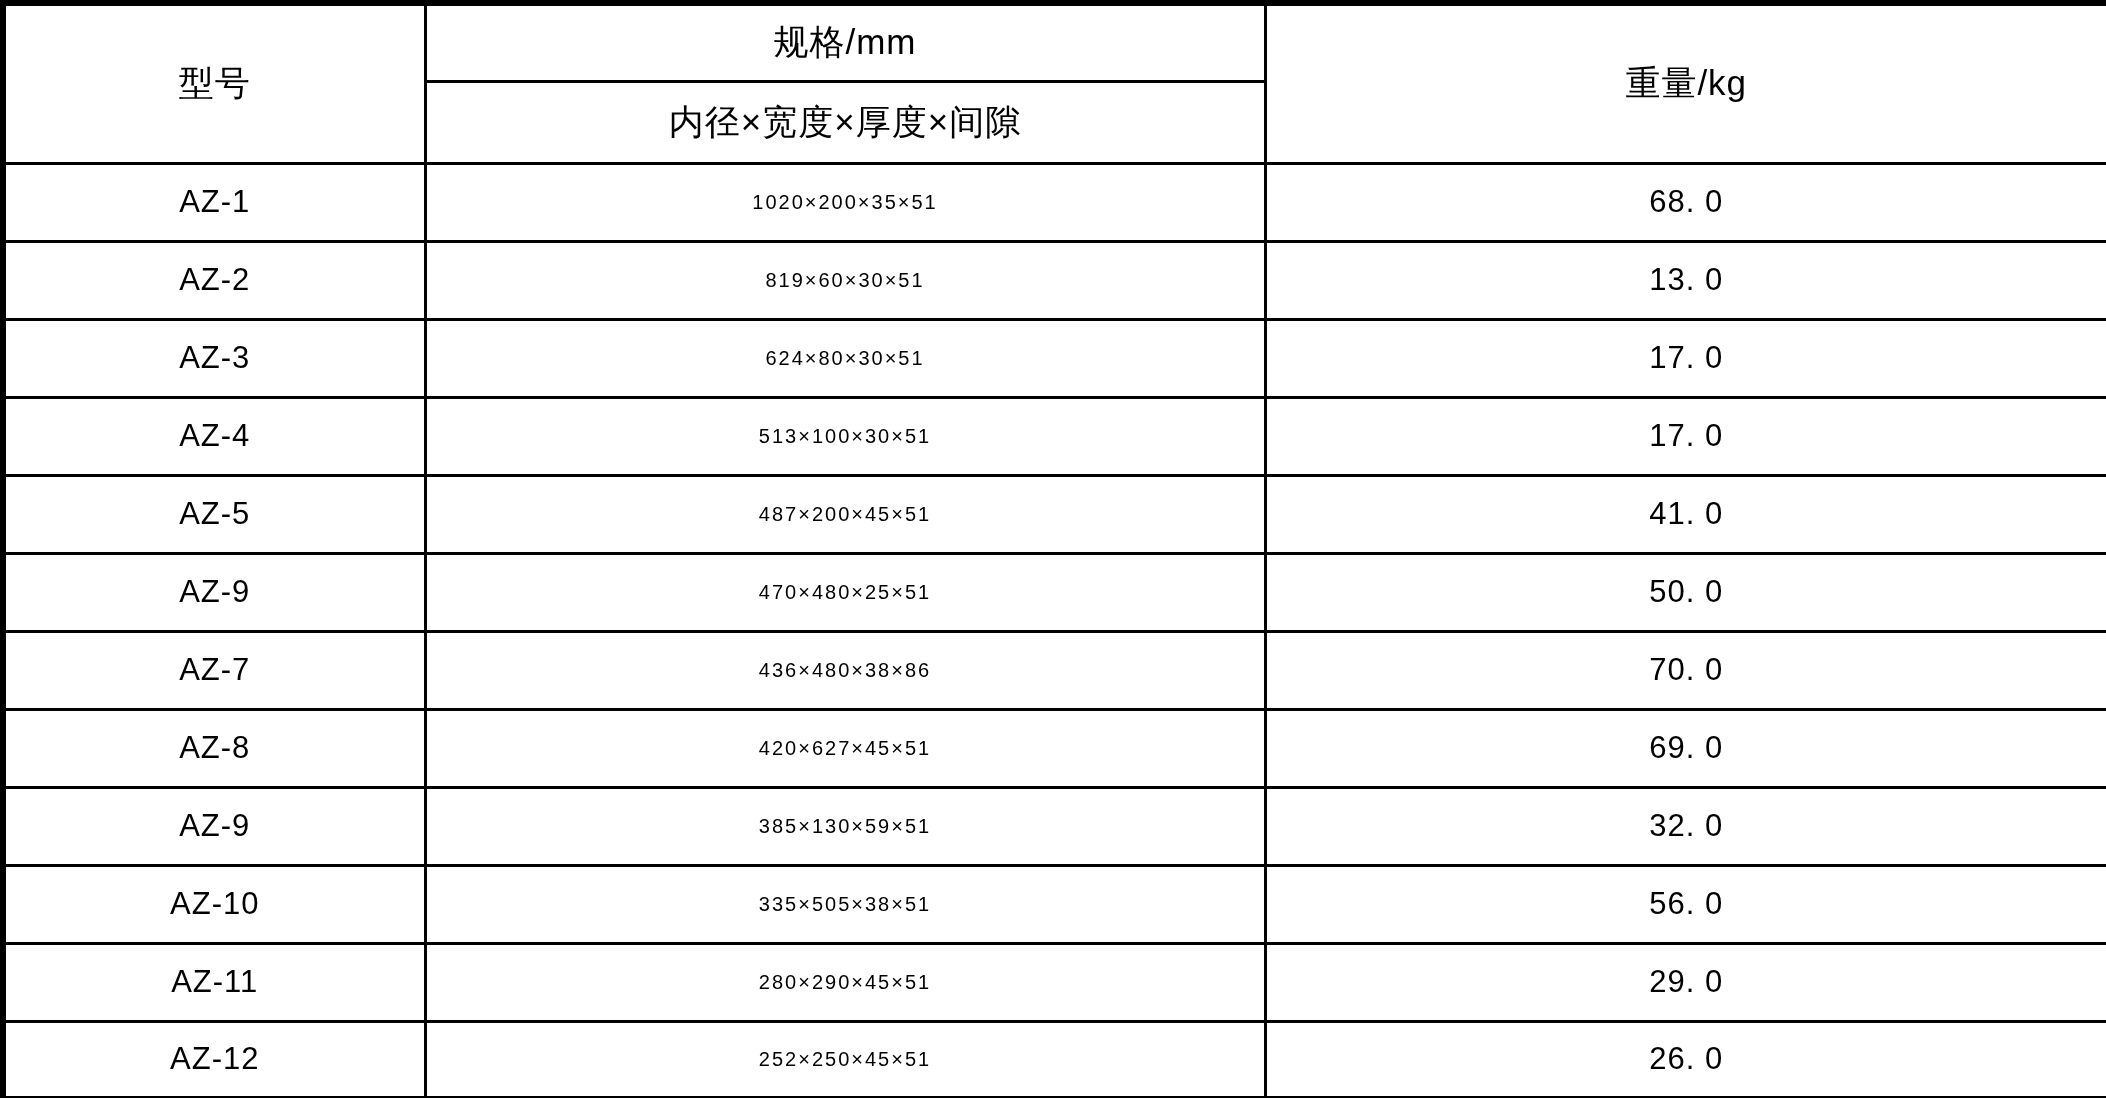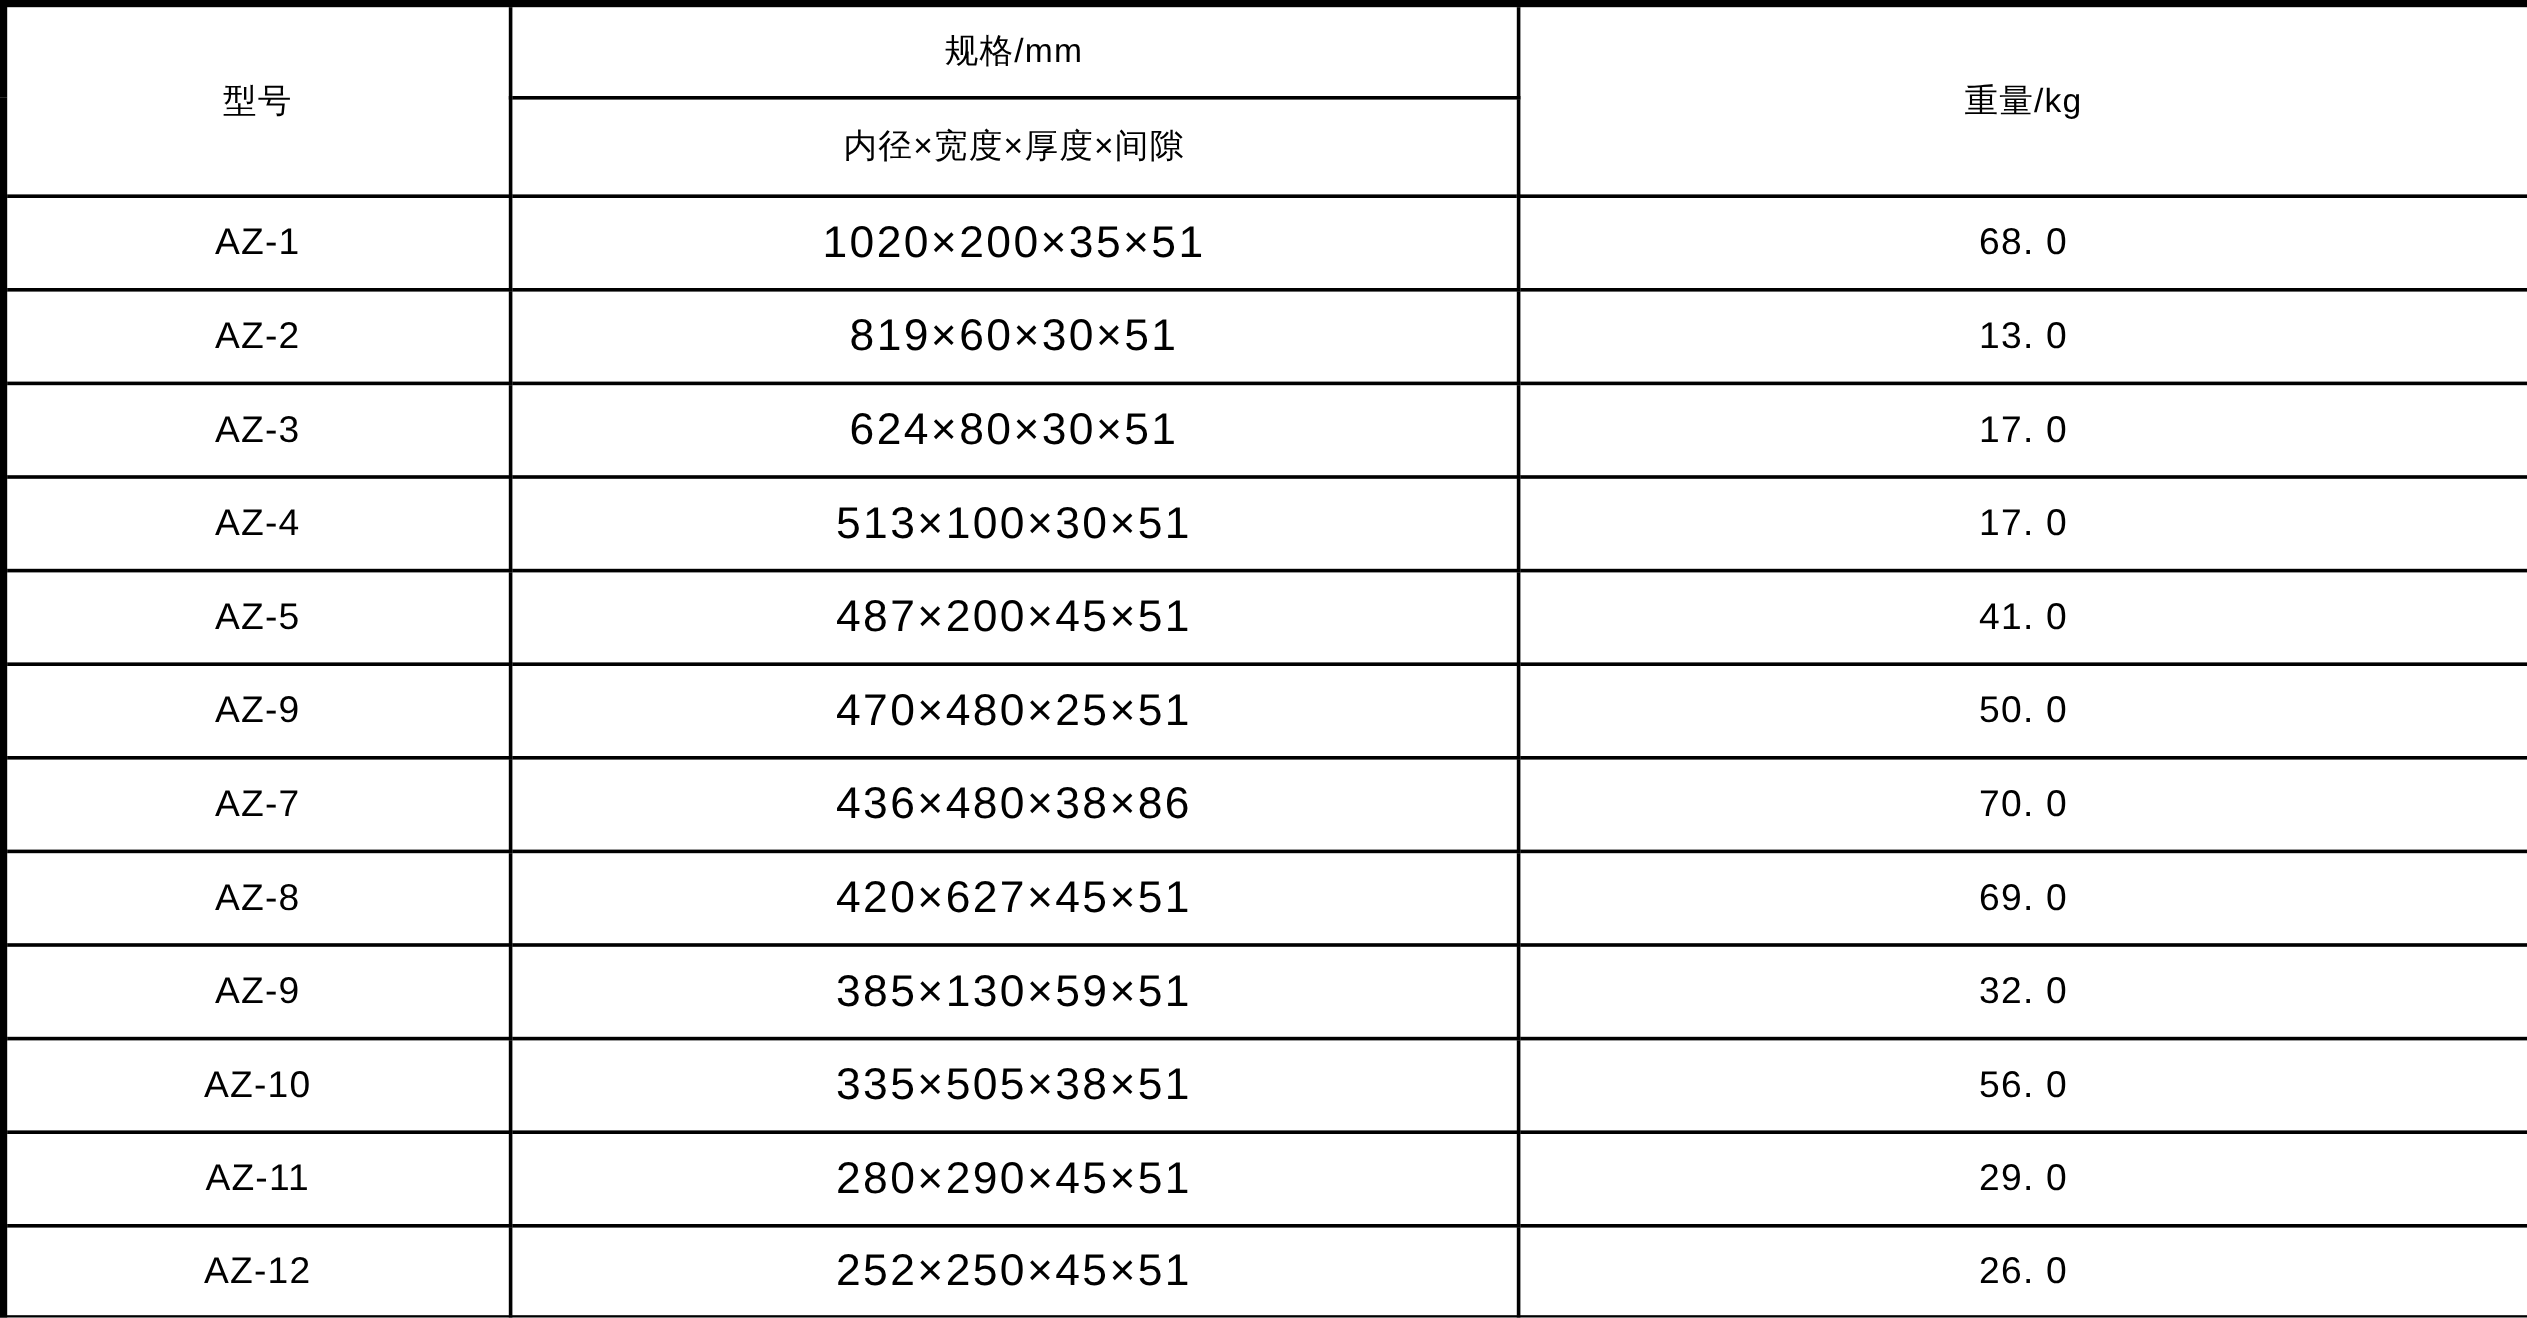--- a/index.html
+++ b/index.html
@@ -26,30 +26,30 @@
     text-align: center;
     vertical-align: middle;
     padding: 0;
     color: #000000;
     font-family: "Liberation Sans", "DejaVu Sans", sans-serif;
     font-weight: 400;
     white-space: nowrap;
     overflow: hidden;
   }
   th.hdr {
-    font-size: 28px;
+    font-size: 35px;
     letter-spacing: 1px;
   }
   td.model {
     font-size: 31px;
     letter-spacing: 1px;
     margin-top: 32px;
   }
   td.spec {
-    font-size: 37px;
+    font-size: 20px;
     letter-spacing: 2px;
   }
   td.weight {
     font-size: 31px;
     letter-spacing: 1px;
   }
   tr.hdr-row-1 { height: 78px; }
   tr.hdr-row-2 { height: 82px; }
   tr.data-row  { height: 78px; }
 </style>

